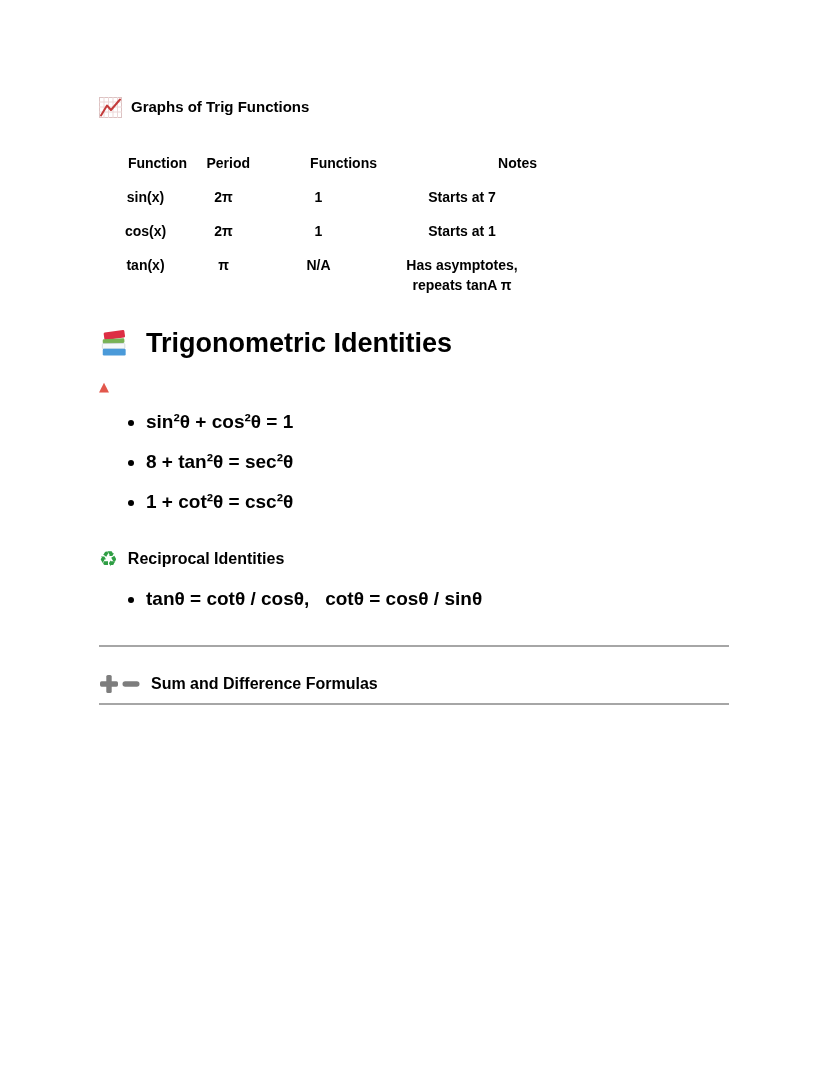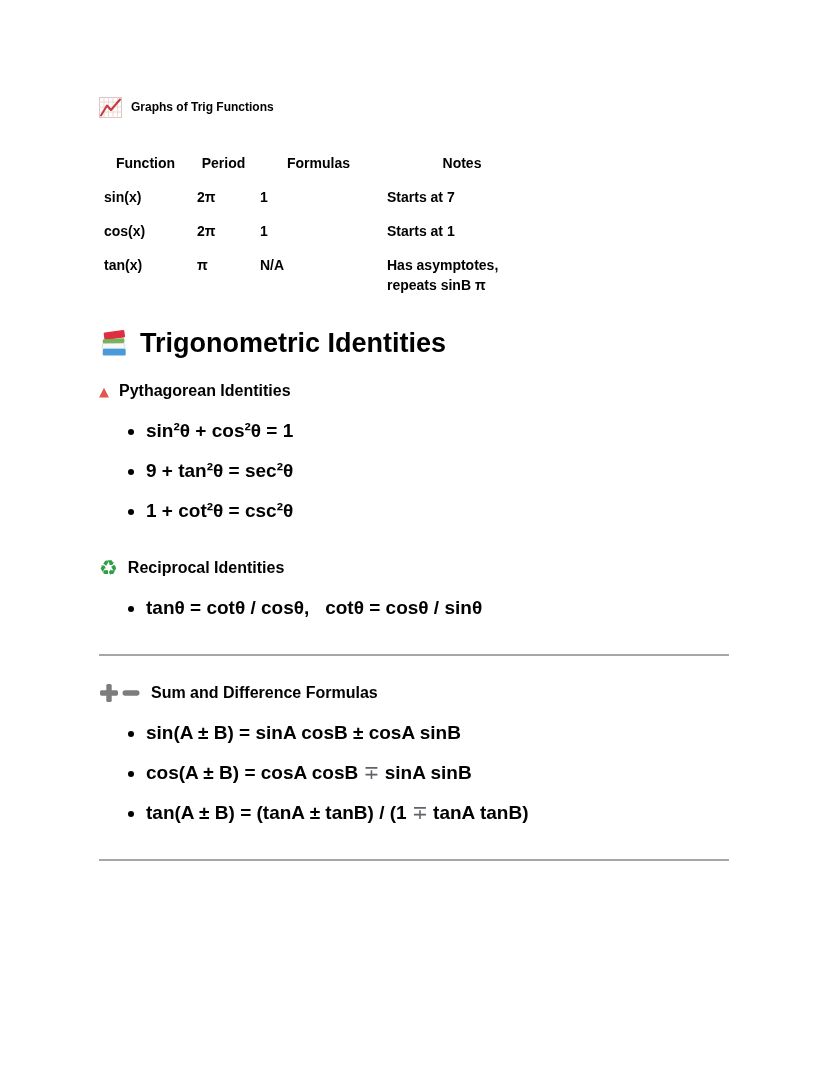--- a/index.html
+++ b/index.html
@@ -12,49 +12,49 @@
     overflow: hidden;
   }
   .page {
     width: 828px; height: 1071px;
     padding: 96px 100px 0 99px;
     background: #ffffff;
   }
   
   .h-small {
     display: flex; align-items: center; gap: 9px;
-    font-size: 12px; line-height: 22px;
+    font-size: 15px; line-height: 22px;
   }
   .h-sub {
     display: flex; align-items: center; gap: 10px;
     font-size: 16px; line-height: 22px;
   }
   .h-large {
-    display: flex; align-items: center; gap: 11px;
+    display: flex; align-items: center; gap: 17px;
     font-size: 27px; line-height: 34px;
     margin: 4px 0 20px 0;
   }
   .icon { display: inline-flex; align-items: center; justify-content: center; flex: 0 0 auto; }
   .glyph-triangle { color: #e2574c; font-size: 13px; line-height: 13px; font-family: "DejaVu Sans", sans-serif; }
   .glyph-recycle  { color: #2f9e44; font-size: 21px; line-height: 21px; font-family: "DejaVu Sans", sans-serif; }
 
   
   table.trig-table {
     border-collapse: collapse;
     margin-top: 28px;
     table-layout: fixed;
     width: 443px;
   }
   table.trig-table th, table.trig-table td {
     font-size: 14px; line-height: 20px;
     padding: 7px 5px;
     vertical-align: top;
-    text-align: left;
+    text-align: center;
   }
-  table.trig-table th { text-align: center; }
+  table.trig-table th { text-align: right; }
 
   
   ul.bullets {
     margin: 19px 0 36px 0;
     padding-left: 47px;
     list-style-type: disc;
   }
   ul.bullets li {
     font-size: 19px; line-height: 20px;
     white-space: pre-wrap;
@@ -101,66 +101,65 @@
     <colgroup>
         <col style="width:93px">
         <col style="width:63px">
         <col style="width:127px">
         <col style="width:160px">
       </colgroup>
     <thead>
       <tr>
         <th>Function</th>
         <th>Period</th>
-        <th>Formulas</th>
+        <th>Functions</th>
         <th>Notes</th>
       </tr>
     </thead>
     <tbody>
       <tr>
         <td>sin(x)</td>
         <td>2π</td>
         <td>1</td>
         <td>Starts at 7</td>
       </tr>
       <tr>
         <td>cos(x)</td>
         <td>2π</td>
         <td>1</td>
         <td>Starts at 1</td>
       </tr>
       <tr>
         <td>tan(x)</td>
         <td>π</td>
         <td>N/A</td>
-        <td>Has asymptotes, repeats sinB π</td>
+        <td>Has asymptotes, repeats tanA π</td>
       </tr>
     </tbody>
   </table>
 
   <div class="section-identities">
     <div class="h-large">
       <span class="icon">
         <svg width="30" height="30" viewBox="0 0 36 36">
           <rect x="6" y="4" width="25" height="9" rx="1.5" fill="#dd2e44" transform="rotate(-8 18 9)"></rect>
           <rect x="4.5" y="13" width="26" height="5.5" rx="1.5" fill="#77b255" transform="rotate(-3 17 16)"></rect>
           <rect x="4" y="18.5" width="27" height="6.5" rx="1.5" fill="#f5f8fa" stroke="#c6cdd3" stroke-width="0.8"></rect>
           <rect x="4.5" y="25" width="27.5" height="8" rx="1.5" fill="#4a9ad9"></rect>
         </svg>
       </span>
       <span>Trigonometric Identities</span>
     </div>
 
     <div class="h-sub">
       <span class="icon glyph-triangle">▲</span>
-      <span>Pythagorean Identities</span>
     </div>
     <ul class="bullets">
       <li><span class="formula">sin²θ + cos²θ = 1</span></li>
-      <li><span class="formula">9 + tan²θ = sec²θ</span></li>
+      <li><span class="formula">8 + tan²θ = sec²θ</span></li>
       <li><span class="formula">1 + cot²θ = csc²θ</span></li>
     </ul>
 
     <div class="h-sub">
       <span class="icon glyph-recycle">♻</span>
       <span>Reciprocal Identities</span>
     </div>
 
     <ul class="bullets">
       <li><span class="formula">tanθ = cotθ / cosθ,   cotθ = cosθ / sinθ</span></li>
@@ -178,21 +177,16 @@
         </svg>
       </span>
       <span class="icon">
         <svg width="20" height="20" viewBox="0 0 20 20">
           <rect x="1.5" y="7.3" width="17" height="5.4" rx="2.7" fill="#7d7d7d"></rect>
         </svg>
       </span>
     </span>
     <span>Sum and Difference Formulas</span>
   </div>
-  <ul class="bullets">
-    <li><span class="formula">sin(A ± B) = sinA cosB ± cosA sinB</span></li>
-    <li><span class="formula">cos(A ± B) = cosA cosB <span class="mp">∓</span> sinA sinB</span></li>
-    <li><span class="formula">tan(A ± B) = (tanA ± tanB) / (1 <span class="mp">∓</span> tanA tanB)</span></li>
-  </ul>
 
   <hr class="divider">
 
 </div>
 
 </body></html>

